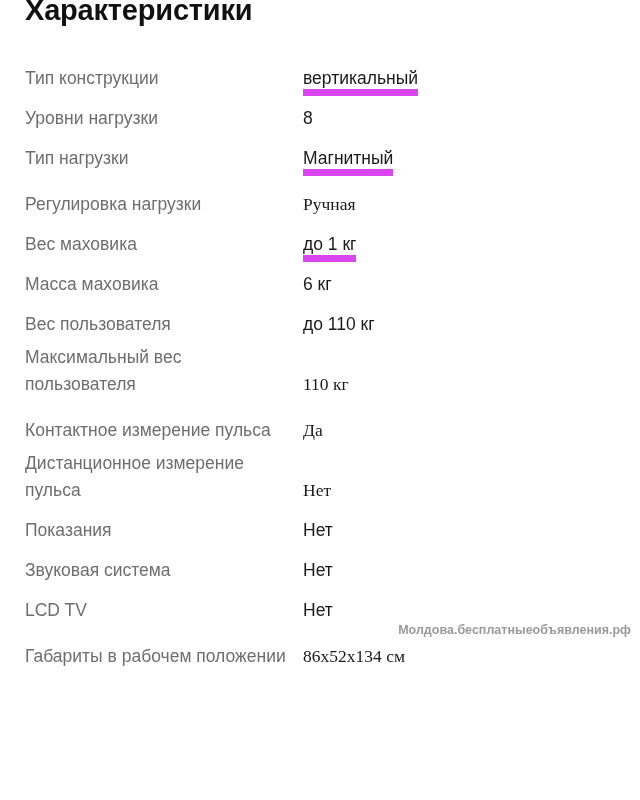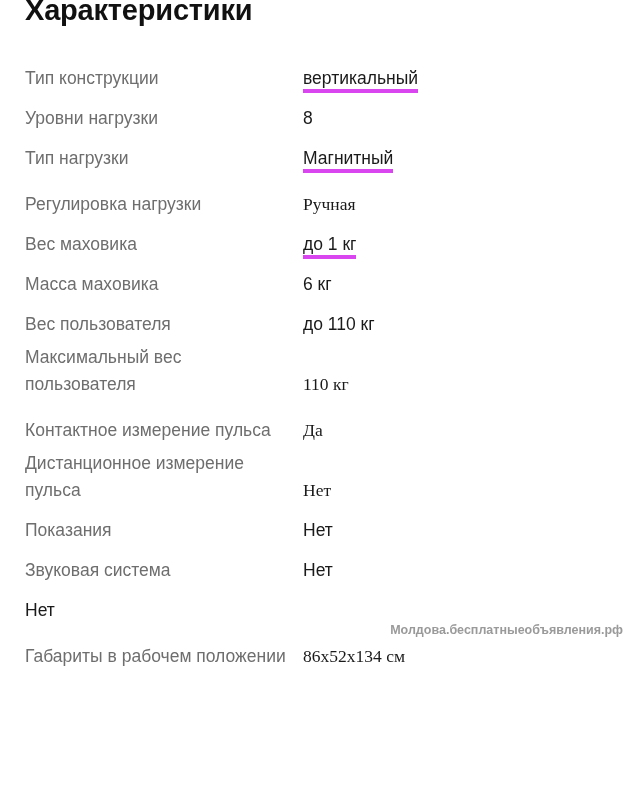--- a/index.html
+++ b/index.html
@@ -76,29 +76,29 @@
 
   
   .spec-row.label-2line .spec-value {
     padding-top: 19px;
     font-family: Liberation Serif, serif;
   }
 
   .spec-link {
     color: #1a1a1a;
     text-decoration: none;
-    border-bottom: 4px solid #d946ef;
+    border-bottom: 7px solid #d946ef;
     padding-bottom: 1px;
     cursor: pointer;
   }
 
   
   .watermark {
     position: absolute;
-    right: 17px;
+    right: 9px;
     bottom: 6px;
     font-size: 12.5px;
     line-height: 15px;
     font-weight: 700;
     color: #9a9a9a;
     white-space: nowrap;
     letter-spacing: 0px;
   }
 </style>
 </head>
@@ -151,20 +151,21 @@
       </div>
       <div class="spec-row">
         <div class="spec-label">Показания</div>
         <div class="spec-value">Нет</div>
       </div>
       <div class="spec-row">
         <div class="spec-label">Звуковая система</div>
         <div class="spec-value">Нет</div>
       </div>
       <div class="spec-row">
+        <div class="spec-label">LCD TV</div>
         <div class="spec-value">Нет</div>
       </div>
       <div class="spec-row label-2line">
         <div class="spec-label">Габариты в рабочем положении</div>
         <div class="spec-value">86x52x134 см</div>
       </div>
     </div>
 
   <div class="watermark">Молдова.бесплатныеобъявления.рф</div>
 

